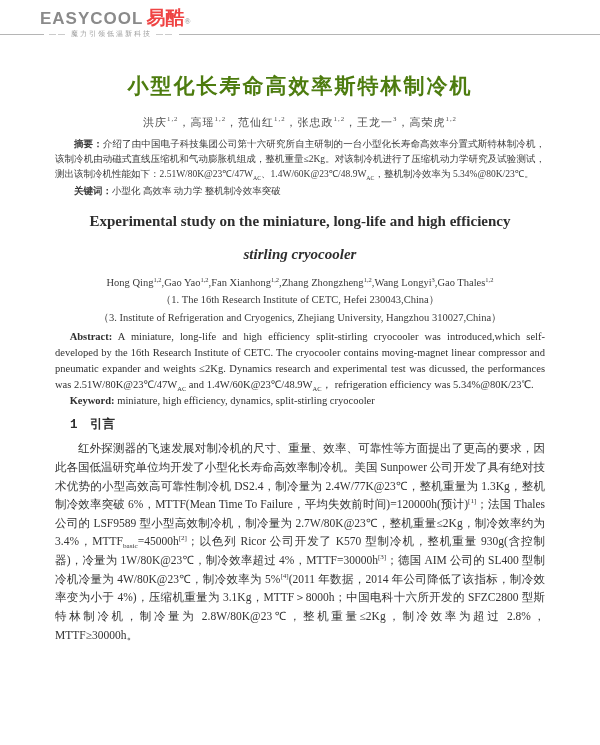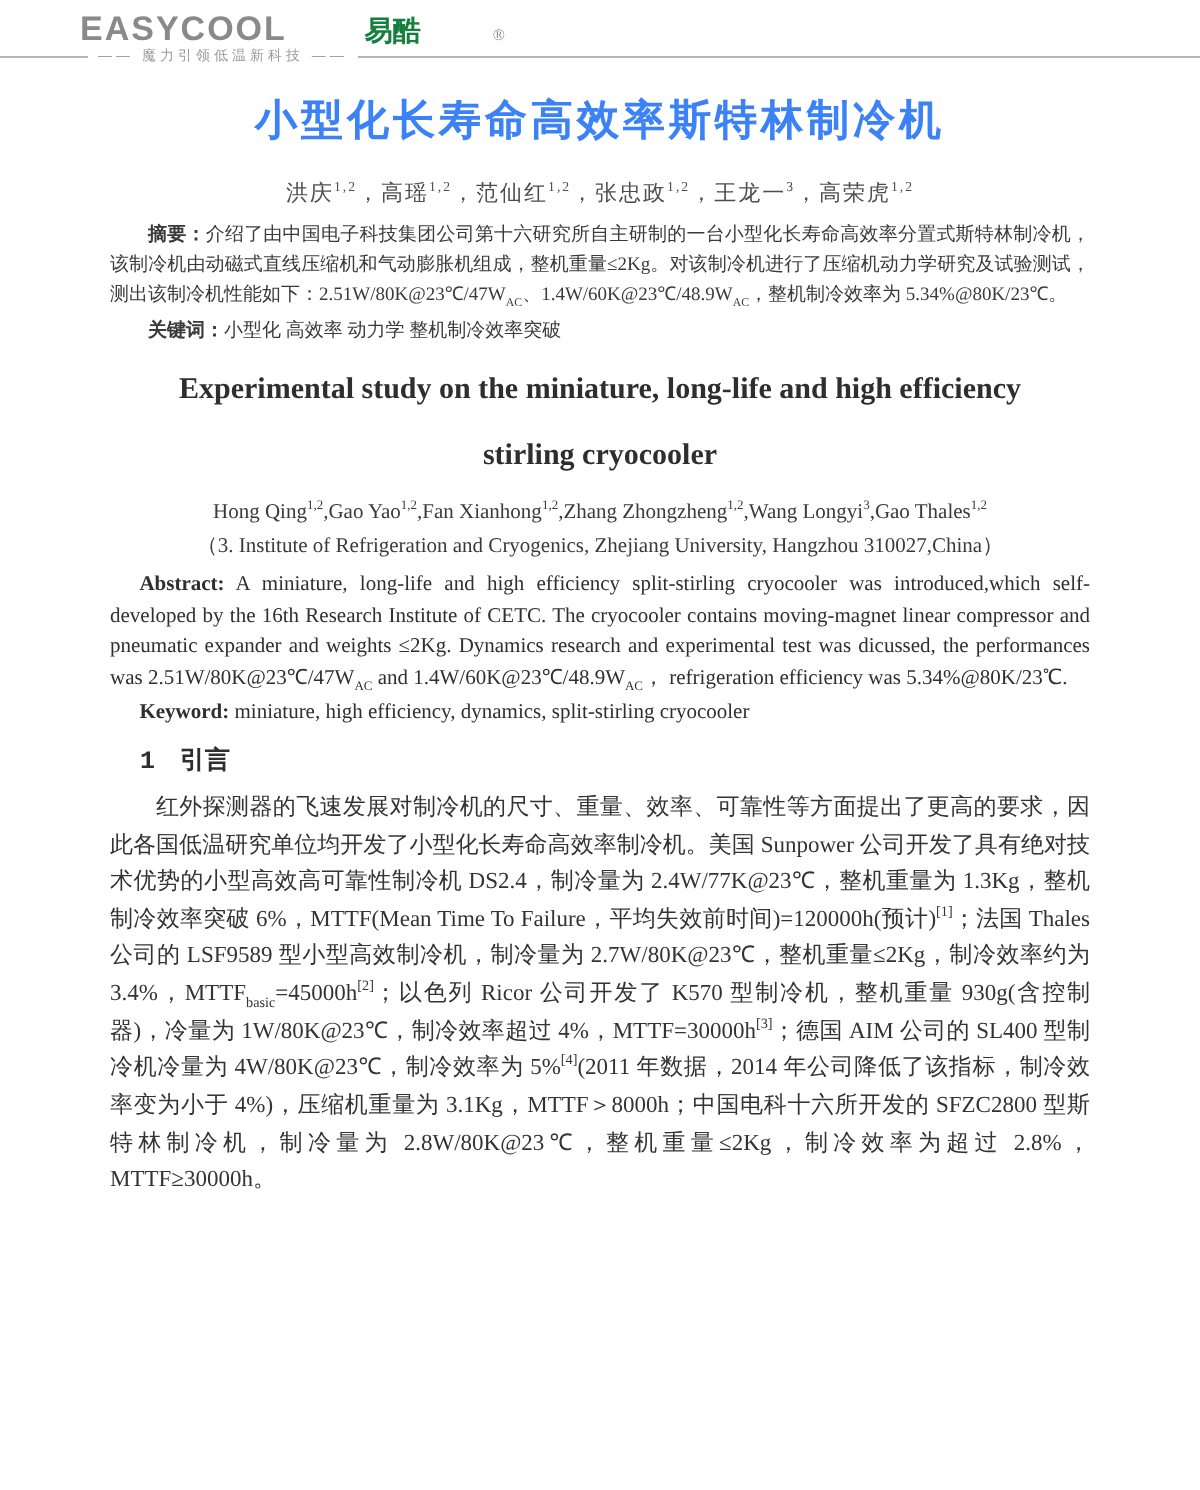--- a/index.html
+++ b/index.html
@@ -8,63 +8,63 @@
     width:600px; height:745px; overflow:hidden;
     font-family:"Liberation Serif", serif;
     color:#333333;
   }
   sup { font-size:0.62em; vertical-align:super; line-height:0; }
   sub { font-size:0.62em; vertical-align:sub; line-height:0; }
   b   { font-weight:bold; }
 
   
   .header { position:relative; padding-top:5px; height:38px; }
-  .logo-row { margin-left:40px; display:flex; align-items:baseline;gap:36px; }
+  .logo-row { margin-left:40px; display:flex; align-items:baseline; }
   .brand-en {
     font-family:"Liberation Sans", sans-serif;
     font-weight:bold; font-size:17px; letter-spacing:1px; color:#8a8a8a;
   }
   .brand-cn {
     font-family:"Liberation Sans", sans-serif;
-    font-weight:bold; font-size:14px; color:#15803d; margin-left:3px;
+    font-weight:bold; font-size:19px; color:#ef4444; margin-left:3px;
   }
   .brand-reg { font-size:8px; color:#8a8a8a; vertical-align:super; }
   .tagline-rule { position:relative; margin-top:3px; border-top:1px solid #b5b5b5; height:0; }
   .tagline {
     position:absolute; left:44px; top:-6px; background:#ffffff; padding:0 5px;
     font-family:"Liberation Sans", sans-serif;
     font-size:7px; letter-spacing:2px; color:#9b9b9b; white-space:nowrap;
   }
 
   .content { padding:0 55px; }
 
   
   .title-cn {
-    margin-top:8px; text-align:center;
+    margin-top:34px; text-align:center;
     font-family:"Liberation Sans", sans-serif;
-    font-weight:bold; font-size:21px; letter-spacing:2px; color:#3b82f6;
+    font-weight:bold; font-size:21px; letter-spacing:2px; color:#4d7c0f;
   }
   .title-cn .t2 { margin-top:15px; }
 
   
   .authors-cn { margin-top:15px; text-align:center; font-size:11px; color:#4d4d4d; letter-spacing:1px; }
   .affils-cn  { margin-top:6px; text-align:center; font-size:10px; line-height:1.85; color:#454545; }
 
   
   .abstract-cn {
     margin-top:7px; font-size:9.5px; line-height:1.6;
     text-align:justify; text-indent:2em; color:#3a3a3a;
   }
   .keywords-cn { margin-top:2px; font-size:9.5px; text-indent:2em; color:#3a3a3a; }
 
   
   .title-en {
     margin-top:15px; text-align:center; font-weight:bold; font-size:15px; color:#2e2e2e;
   }
-  .title-en .t2 { margin-top:16px; }
+  .title-en .t2 { margin-top:16px;font-style:italic; }
   .authors-en { margin-top:14px; text-align:center; font-size:10.5px; color:#3a3a3a; }
   .affils-en  { margin-top:3px; text-align:center; font-size:10.5px; line-height:1.75; color:#3a3a3a; }
   .abstract-en {
     margin-top:2px; font-size:10.5px; line-height:1.5;
     text-align:justify; text-indent:1.4em; color:#2f2f2f;
   }
   .keywords-en { margin-top:3px; font-size:10.5px; text-indent:1.4em; color:#2f2f2f; }
 
   
   .sec-heading {
@@ -104,20 +104,21 @@
   <p class="keywords-cn"><b>关键词：</b><span>小型化 高效率 动力学 整机制冷效率突破</span></p>
 
   <div class="title-en">
     <div class="t1">Experimental study on the miniature, long-life and high efficiency</div>
     <div class="t2">stirling cryocooler</div>
   </div>
 
   <div class="authors-en"><span>Hong Qing</span><sup>1,2</sup><span>,Gao Yao</span><sup>1,2</sup><span>,Fan Xianhong</span><sup>1,2</sup><span>,Zhang Zhongzheng</span><sup>1,2</sup><span>,Wang Longyi</span><sup>3</sup><span>,Gao Thales</span><sup>1,2</sup></div>
 
   <div class="affils-en">
+    <div>（1. The 16th Research Institute of CETC, Hefei 230043,China）</div>
     <div>（3. Institute of Refrigeration and Cryogenics, Zhejiang University, Hangzhou 310027,China）</div>
   </div>
 
   <p class="abstract-en"><b>Abstract:</b><span> A miniature, long-life and high efficiency split-stirling cryocooler was introduced,which self-developed by the 16th Research Institute of CETC. The cryocooler contains moving-magnet linear compressor and pneumatic expander and weights ≤2Kg. Dynamics research and experimental test was dicussed, the performances was 2.51W/80K@23℃/47W</span><sub>AC</sub><span> and 1.4W/60K@23℃/48.9W</span><sub>AC</sub><span>， refrigeration efficiency was 5.34%@80K/23℃.</span></p>
   <p class="keywords-en"><b>Keyword:</b><span> miniature, high efficiency, dynamics, split-stirling cryocooler</span></p>
 
   <div class="sec-heading">1　引言</div>
   <p class="body-para"><span>红外探测器的飞速发展对制冷机的尺寸、重量、效率、可靠性等方面提出了更高的要求，因此各国低温研究单位均开发了小型化长寿命高效率制冷机。美国 Sunpower 公司开发了具有绝对技术优势的小型高效高可靠性制冷机 DS2.4，制冷量为 2.4W/77K@23℃，整机重量为 1.3Kg，整机制冷效率突破 6%，MTTF(Mean Time To Failure，平均失效前时间)=120000h(预计)</span><sup>[1]</sup><span>；法国 Thales 公司的 LSF9589 型小型高效制冷机，制冷量为 2.7W/80K@23℃，整机重量≤2Kg，制冷效率约为 3.4%，MTTF</span><sub>basic</sub><span>=45000h</span><sup>[2]</sup><span>；以色列 Ricor 公司开发了 K570 型制冷机，整机重量 930g(含控制器)，冷量为 1W/80K@23℃，制冷效率超过 4%，MTTF=30000h</span><sup>[3]</sup><span>；德国 AIM 公司的 SL400 型制冷机冷量为 4W/80K@23℃，制冷效率为 5%</span><sup>[4]</sup><span>(2011 年数据，2014 年公司降低了该指标，制冷效率变为小于 4%)，压缩机重量为 3.1Kg，MTTF＞8000h；中国电科十六所开发的 SFZC2800 型斯特林制冷机，制冷量为 2.8W/80K@23℃，整机重量≤2Kg，制冷效率为超过 2.8%，MTTF≥30000h。</span></p>
 
 </div>

